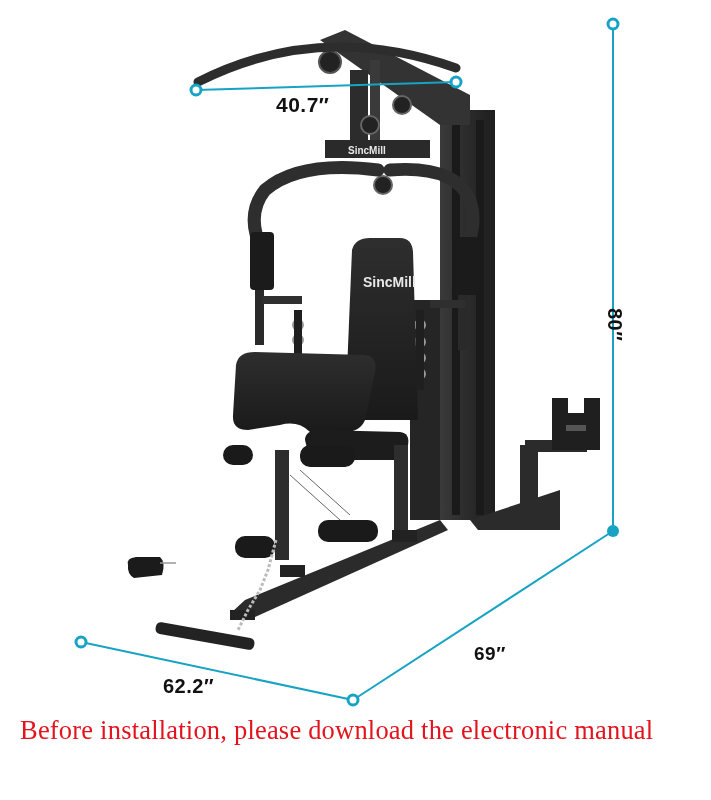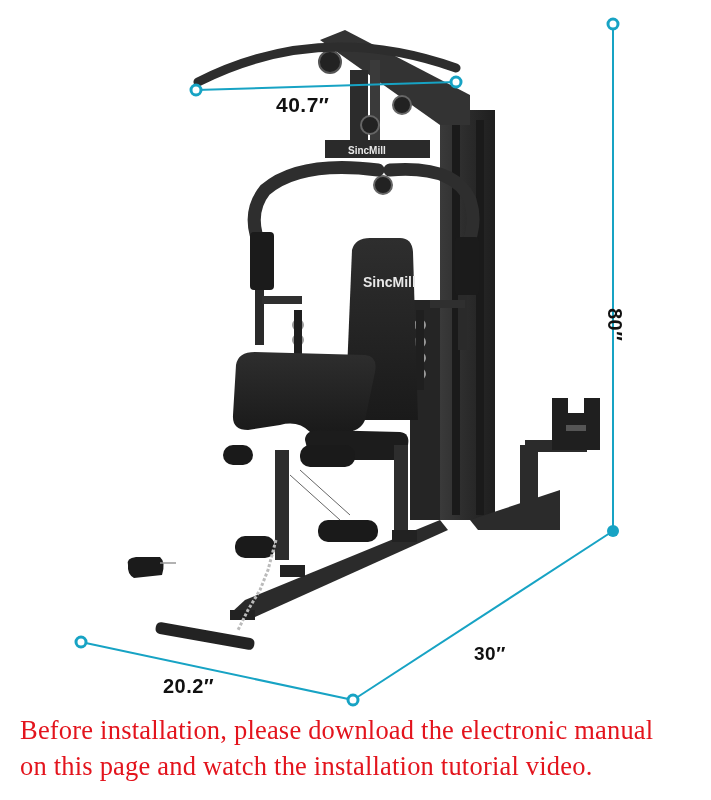--- a/index.html
+++ b/index.html
@@ -142,20 +142,19 @@
       <circle cx="456" cy="82" r="5" fill="#ffffff" stroke-width="3"></circle>
       <circle cx="613" cy="24" r="5" fill="#ffffff" stroke-width="3"></circle>
       <circle cx="81" cy="642" r="5" fill="#ffffff" stroke-width="3"></circle>
       <circle cx="353" cy="700" r="5" fill="#ffffff" stroke-width="3"></circle>
     </g>
     <circle cx="613" cy="531" r="6" fill="#17a3c4"></circle>
   </svg>
 
   <div id="dim-width-top" class="dim-label">40.7″</div>
   <div id="dim-height" class="dim-label">80″</div>
-  <div id="dim-depth" class="dim-label">30″</div>
-  <div id="dim-width-base" class="dim-label">20.2″</div>
+  <div id="dim-depth" class="dim-label">69″</div>
+  <div id="dim-width-base" class="dim-label">62.2″</div>
 
   <div class="notice">
     <div>Before installation, please download the electronic manual</div>
-    <div>on this page and watch the installation tutorial video.</div>
   </div>
 </div>
 
 </body></html>

